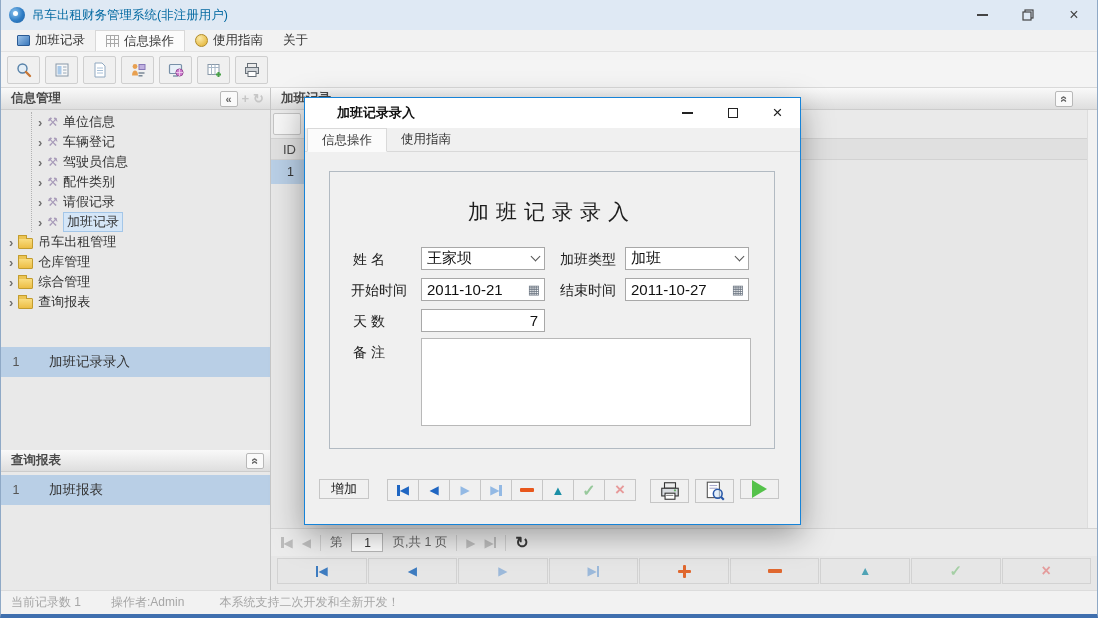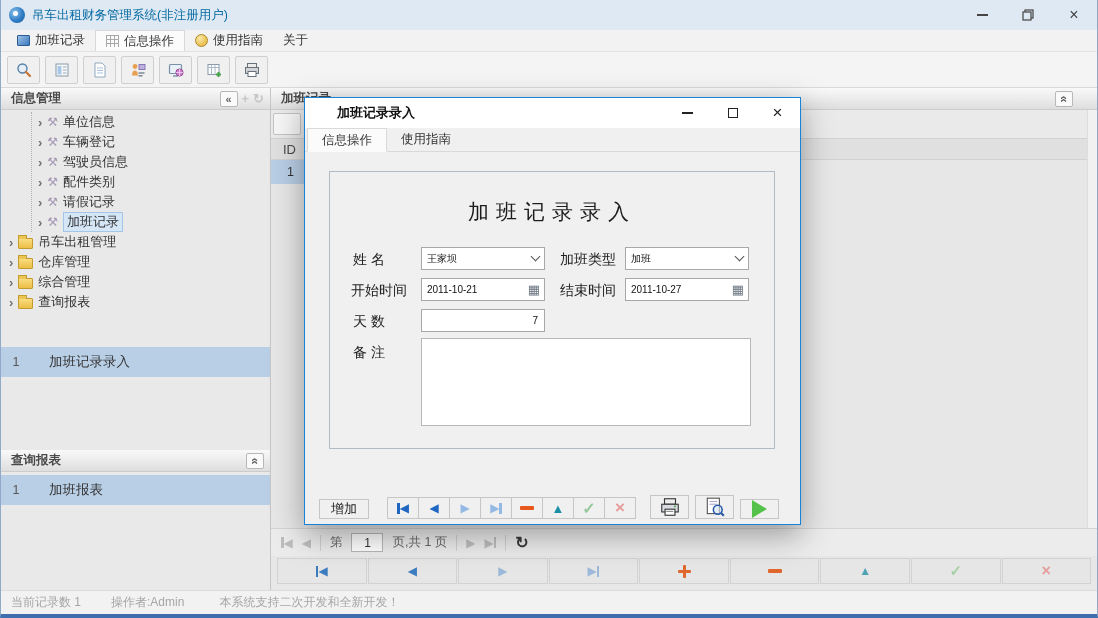--- a/index.html
+++ b/index.html
@@ -110,29 +110,29 @@
   .dlg-btnw .maxbox{width:10px;height:10px;border:1.5px solid #222;}
   .dlg-btnw.close{font-size:17px;}
   .dlg-tabs{height:24px;background:#f0f0f0;border-bottom:1px solid #d9d9d9;display:flex;padding-left:2px;font-size:12.5px;color:#333;}
   .dtab{padding:0 14px;display:flex;align-items:center;}
   .dtab.active{background:#fbfbfb;border:1px solid #d9d9d9;border-bottom:1px solid #fbfbfb;margin-bottom:-1px;}
   .dlg-panel{position:absolute;left:24px;top:73px;width:446px;height:278px;border:1px solid #b2bac2;background:#f0f0f0;}
   .form-title{text-align:center;margin-top:26px;font-size:21px;color:#1d1d1d;letter-spacing:7px;}
   .frow-label{position:absolute;font-size:14px;color:#222;}
   .ffield{position:absolute;width:124px;height:23px;background:#fff;border:1px solid #a8a8a8;
           display:flex;align-items:center;padding-left:5px;font-size:13px;color:#111;}
-  .ffield input{border:none;outline:none;width:100%;height:100%;font-size:10px;color:#111;background:transparent;padding:0;}
+  .ffield input{border:none;outline:none;width:100%;height:100%;font-size:15px;color:#111;background:transparent;padding:0;}
   .ffield .caret{flex:0 0 18px;align-self:stretch;display:flex;align-items:center;justify-content:center;}
   .caret i{display:block;width:7px;height:7px;border-right:1.5px solid #555;border-bottom:1.5px solid #555;
            transform:rotate(45deg);margin-top:-4px;}
   .ffield .cal{flex:0 0 20px;color:#6a7480;font-size:13px;text-align:center;}
   .fdays input{text-align:right;padding-right:6px;}
   .fremark{position:absolute;left:91px;top:166px;width:330px;height:88px;background:#fff;border:1px solid #b8b8b8;
            resize:none;font-size:13px;padding:3px;}
-  .dlg-buttons{position:absolute;left:14px;top:381px;height:40px;display:flex;align-items:flex-end;}
+  .dlg-buttons{position:absolute;left:14px;top:381px;height:40px;display:flex;align-items:flex-start;}
   .dbtn{background:#f0f0f0;border:1px solid #c6c6c6;display:flex;align-items:center;justify-content:center;}
   .dbtn.addw{width:50px;font-size:13px;color:#222;}
   .navgrp .dbtn{width:32px;margin-left:-1px;}
   .navgrp{display:flex;margin-left:19px;}
   .d-first,.d-prev{color:#1f66c2;} .d-next,.d-last{color:#93b9e4;}
   .d-minus{color:#e8571c;} .d-up{color:#1b8fa6;font-size:13px;}
   .d-check{color:#98c99c;font-size:16px;font-weight:bold;} .d-x{color:#e79a9a;font-size:17px;font-weight:bold;}
   .dbtn.solo{width:39px;margin-left:6px;}
   .dbtn.first-solo{margin-left:14px;}
   .play-tri{width:0;height:0;border-left:15px solid #54c24a;border-top:9px solid transparent;border-bottom:9px solid transparent;}

